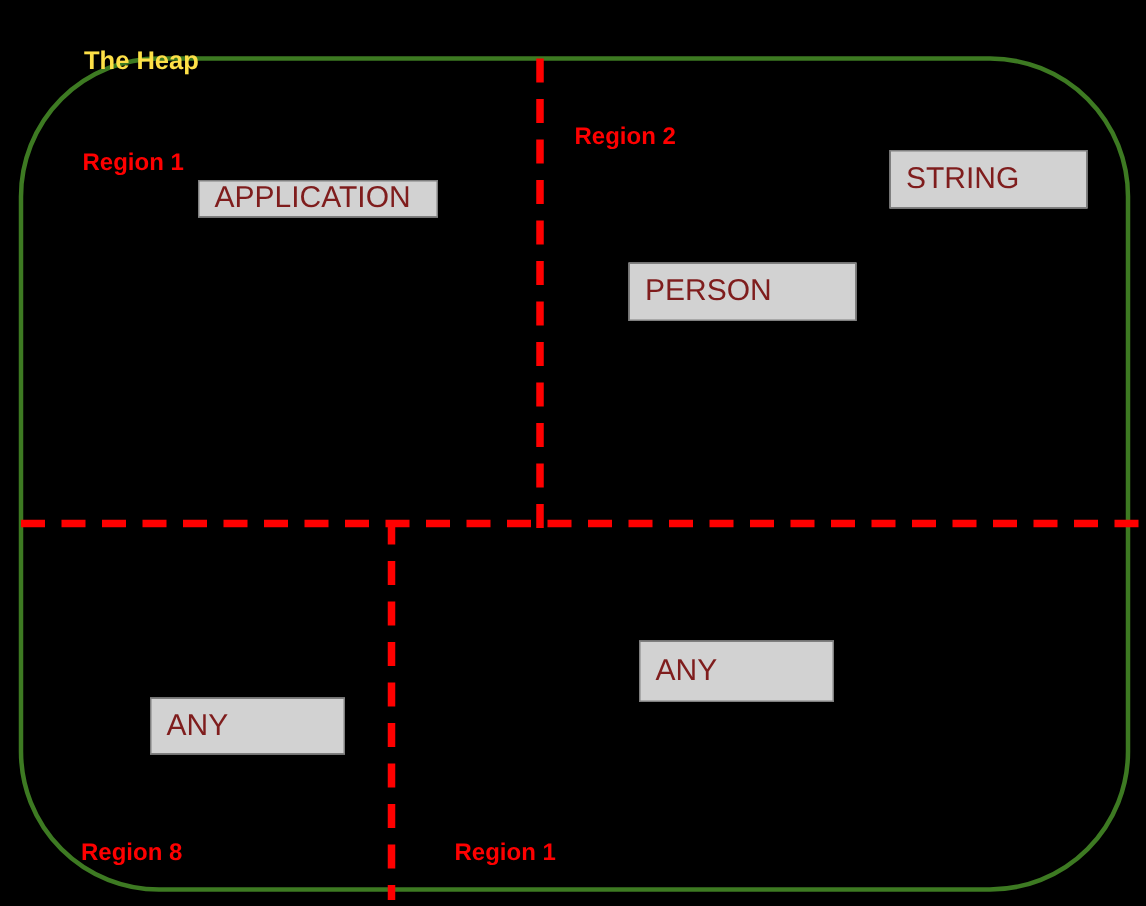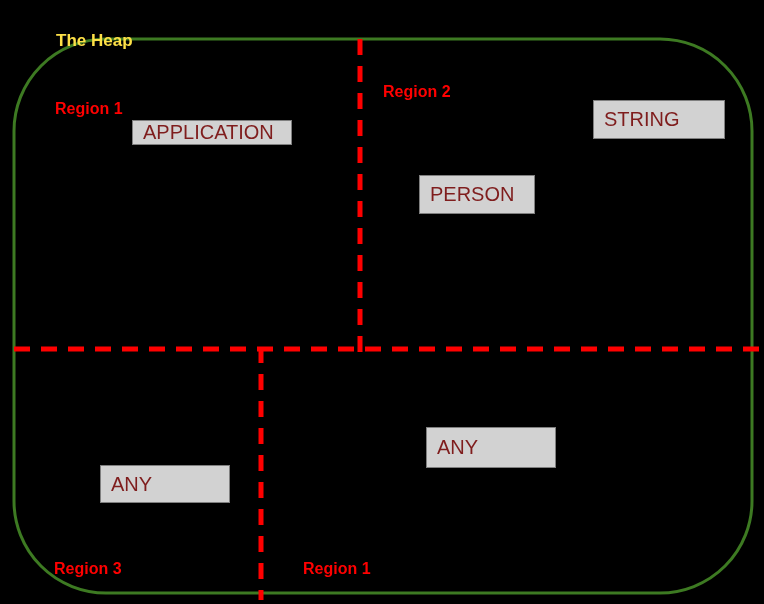--- a/index.html
+++ b/index.html
@@ -70,32 +70,32 @@
 
     <line x1="14" y1="349" x2="764" y2="349" stroke="#ff0000" stroke-width="5" stroke-dasharray="16 11"></line>
     <line x1="360" y1="39" x2="360" y2="352" stroke="#ff0000" stroke-width="5" stroke-dasharray="16 11"></line>
     <line x1="261" y1="347" x2="261" y2="600" stroke="#ff0000" stroke-width="5" stroke-dasharray="16 11"></line>
   </svg>
 
   <div class="heap-title">The Heap</div>
 
   <div class="region-label" style="left:55px; top:76px;">Region 1</div>
   <div class="region-label" style="left:383px; top:59px;">Region 2</div>
-  <div class="region-label" style="left:54px; top:536px;">Region 3</div>
+  <div class="region-label" style="left:54px; top:536px;">Region 8</div>
   <div class="region-label" style="left:303px; top:536px;">Region 1</div>
 
   <div class="obj-box" style="left:132px; top:120px; width:160px; height:25px;">
     <span class="obj-box-label">APPLICATION</span>
   </div>
 
   <div class="obj-box" style="left:593px; top:100px; width:132px; height:39px;">
     <span class="obj-box-label">STRING</span>
   </div>
 
-  <div class="obj-box" style="left:419px; top:175px; width:116px; height:39px;">
+  <div class="obj-box" style="left:419px; top:175px; width:152px; height:39px;">
     <span class="obj-box-label">PERSON</span>
   </div>
 
   <div class="obj-box" style="left:100px; top:465px; width:130px; height:38px;">
     <span class="obj-box-label">ANY</span>
   </div>
 
   <div class="obj-box" style="left:426px; top:427px; width:130px; height:41px;">
     <span class="obj-box-label">ANY</span>
   </div>

